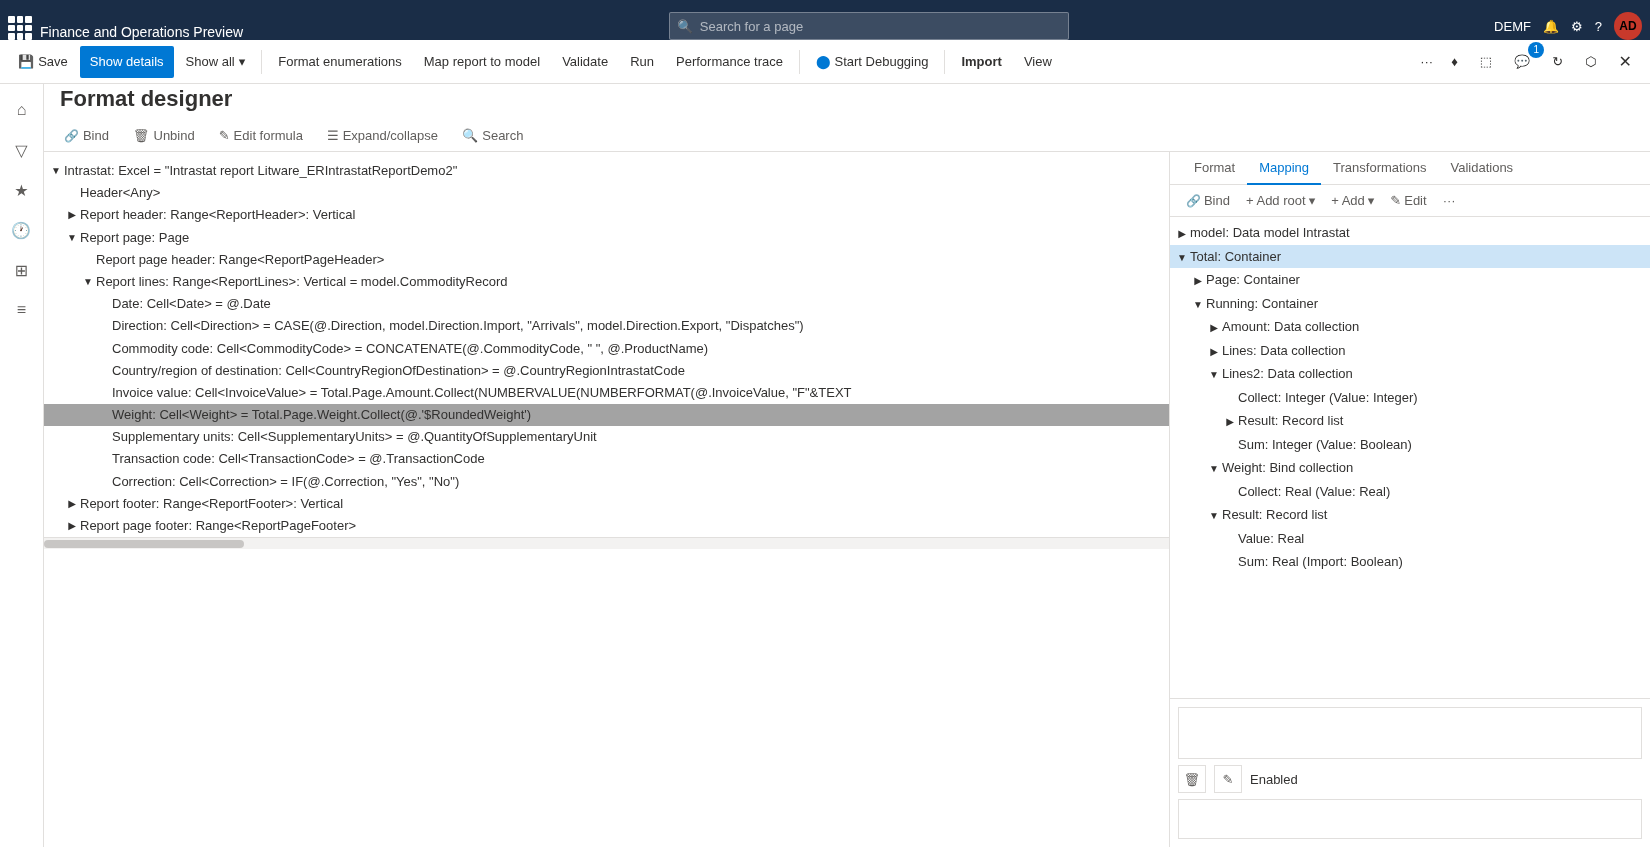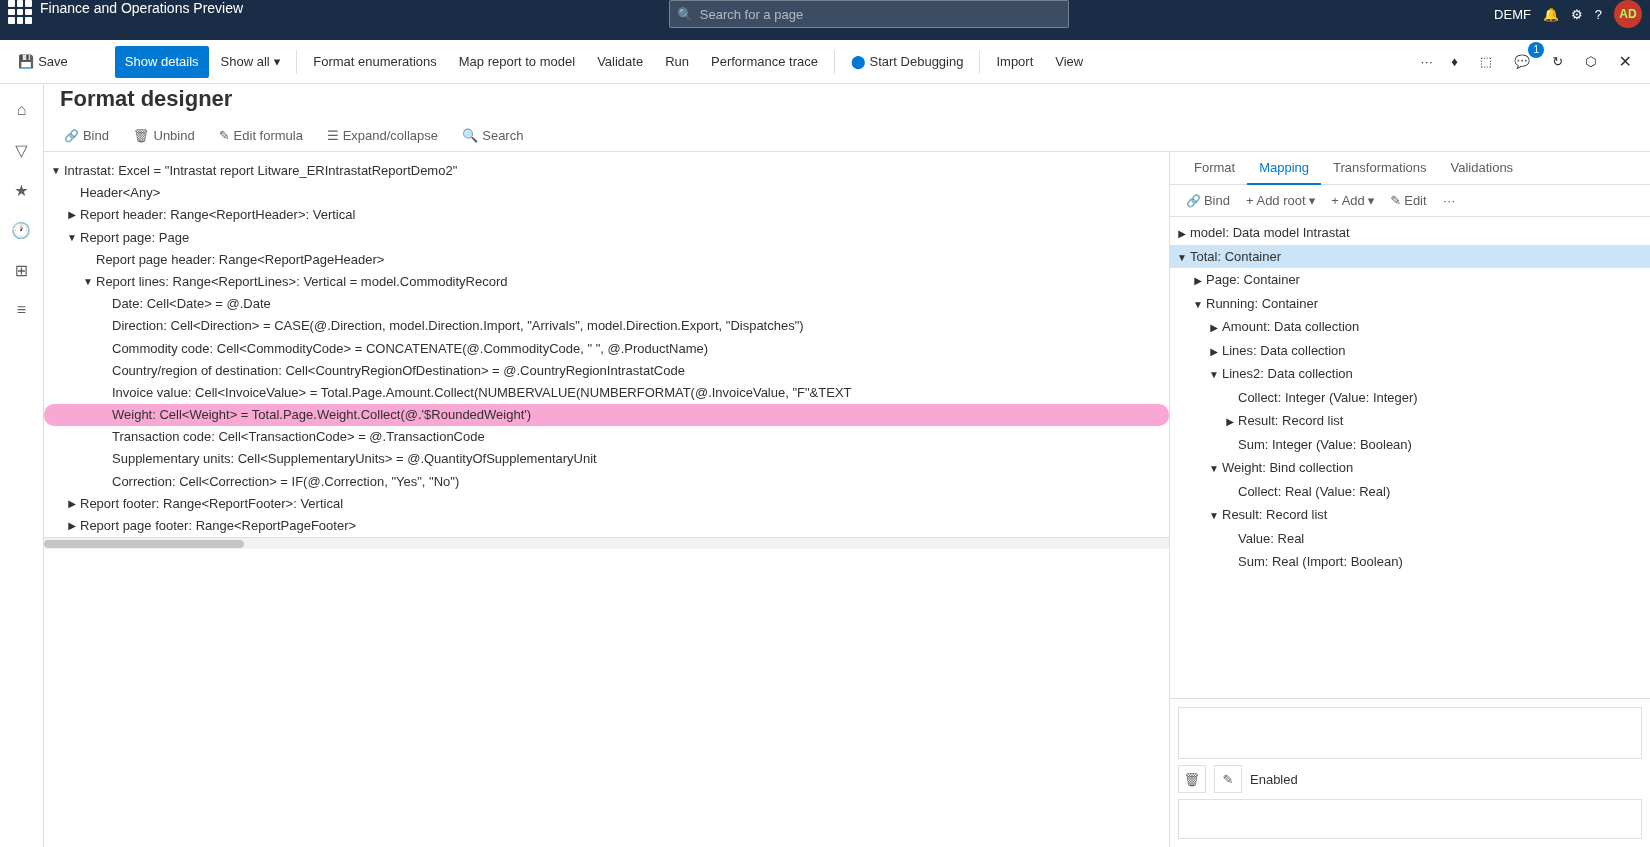--- a/index.html
+++ b/index.html
@@ -3,21 +3,21 @@
   <meta charset="utf-8">
   <style>
     * { box-sizing: border-box; margin: 0; padding: 0; }
     body { font-family: 'Segoe UI', sans-serif; font-size: 13px; background: #f3f2f1; overflow: hidden; height: 847px; width: 1650px; }
 
     
     .top-nav {
       background: #1a2d47;
       height: 40px;
       display: flex;
-      align-items: flex-start;
+      align-items: flex-end;
       padding: 0 8px;
       color: white;
       gap: 8px;
     }
     .top-nav .app-icon {
       width: 24px; height: 24px;
       display: grid; grid-template-columns: 1fr 1fr 1fr; gap: 2px;
       cursor: pointer;
     }
     .top-nav .app-icon span {
@@ -33,42 +33,42 @@
       border-radius: 2px;
       display: flex; align-items: center; padding: 0 8px; gap: 6px;
       color: rgba(255,255,255,0.7); font-size: 13px; height: 28px;
     }
     .top-nav .right-icons {
       display: flex; align-items: center; gap: 12px; color: white;
     }
     .top-nav .right-icons .user-badge {
       background: #c8392b; border-radius: 50%; width: 28px; height: 28px;
       display: flex; align-items: center; justify-content: center;
-      font-size: 12px; font-weight: 600; color: #bef264;
+      font-size: 12px; font-weight: 600; color: #000000;
     }
 
     
     .toolbar {
       background: #fff;
       height: 44px;
       display: flex;
       align-items: center;
       padding: 0 8px;
       border-bottom: 1px solid #e1dfdd;
       gap: 2px;
     }
     .toolbar-btn {
       display: flex; align-items: center; gap: 4px;
       padding: 4px 10px; height: 32px;
       cursor: pointer; border: none; background: transparent;
       font-size: 13px; color: #323130; border-radius: 2px;
       white-space: nowrap;
     }
     .toolbar-btn.primary {
-      background: #0078d4; color: white; margin-left: 35px;
+      background: #0078d4; color: white;
     }
     .toolbar-sep { width: 1px; height: 24px; background: #e1dfdd; margin: 0 4px; }
     .toolbar-more { padding: 4px 6px; }
 
     
     .main-area {
       display: flex;
       height: calc(847px - 40px - 44px);
     }
 
@@ -128,21 +128,21 @@
       overflow: auto;
       padding: 8px 0;
       border-right: 1px solid #e1dfdd;
     }
     .tree-node {
       display: flex; align-items: flex-start;
       padding: 2px 8px 2px 0;
       cursor: pointer; font-size: 13px; color: #323130;
       line-height: 1.4;
     }
-    .tree-node.selected { background: #f9a8d4; border-radius: 10px; }
+    .tree-node.selected { background: #a3a3a3; }
     .tree-node .indent { display: inline-block; }
     .tree-node .expand-icon {
       width: 16px; min-width: 16px; text-align: center;
       color: #323130; font-size: 10px; margin-top: 2px;
     }
     .tree-node .node-text { flex: 1; }
 
     
     .right-panel {
       width: 480px;
@@ -285,21 +285,21 @@
   </button>
   <button class="toolbar-btn">
     <span>Performance trace</span>
   </button>
   <div class="toolbar-sep"></div>
   <button class="toolbar-btn">
     <span style="color:#0078d4">⬤</span>
     <span>Start Debugging</span>
   </button>
   <div class="toolbar-sep"></div>
-  <button class="toolbar-btn" style="font-weight:400">
+  <button class="toolbar-btn" style="font-weight:700">
     <span>Import</span>
   </button>
   <button class="toolbar-btn">
     <span>View</span>
   </button>
   <div style="flex:1"></div>
   <button class="toolbar-btn toolbar-more">···</button>
   <button class="toolbar-btn">♦</button>
   <button class="toolbar-btn">⬚</button>
   <div class="icon-wrap" style="display:flex;align-items:center">
@@ -422,27 +422,27 @@
 
         <div class="tree-node selected">
           <span class="indent" style="width:52px"></span>
           <span class="expand-icon"></span>
           <span class="node-text">Weight: Cell&lt;Weight&gt; = Total.Page.Weight.Collect(@.'$RoundedWeight')</span>
         </div>
 
         <div class="tree-node">
           <span class="indent" style="width:52px"></span>
           <span class="expand-icon"></span>
+          <span class="node-text">Supplementary units: Cell&lt;SupplementaryUnits&gt; = @.QuantityOfSupplementaryUnit</span>
+        </div>
+
+        <div class="tree-node">
+          <span class="indent" style="width:52px"></span>
+          <span class="expand-icon"></span>
           <span class="node-text">Transaction code: Cell&lt;TransactionCode&gt; = @.TransactionCode</span>
-        </div>
-
-        <div class="tree-node">
-          <span class="indent" style="width:52px"></span>
-          <span class="expand-icon"></span>
-          <span class="node-text">Supplementary units: Cell&lt;SupplementaryUnits&gt; = @.QuantityOfSupplementaryUnit</span>
         </div>
 
         <div class="tree-node">
           <span class="indent" style="width:52px"></span>
           <span class="expand-icon"></span>
           <span class="node-text">Correction: Cell&lt;Correction&gt; = IF(@.Correction, "Yes", "No")</span>
         </div>
 
         <div class="tree-node">
           <span class="indent" style="width:20px"></span>

